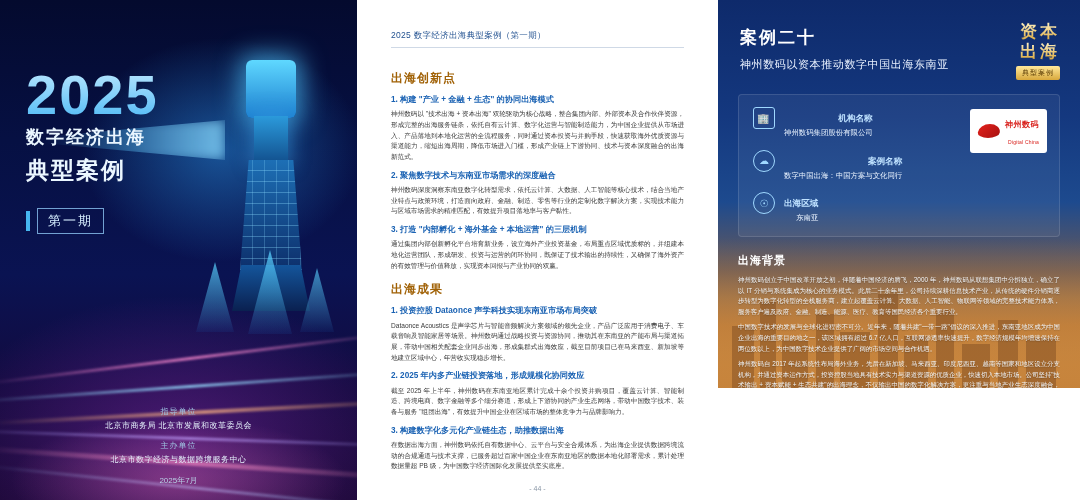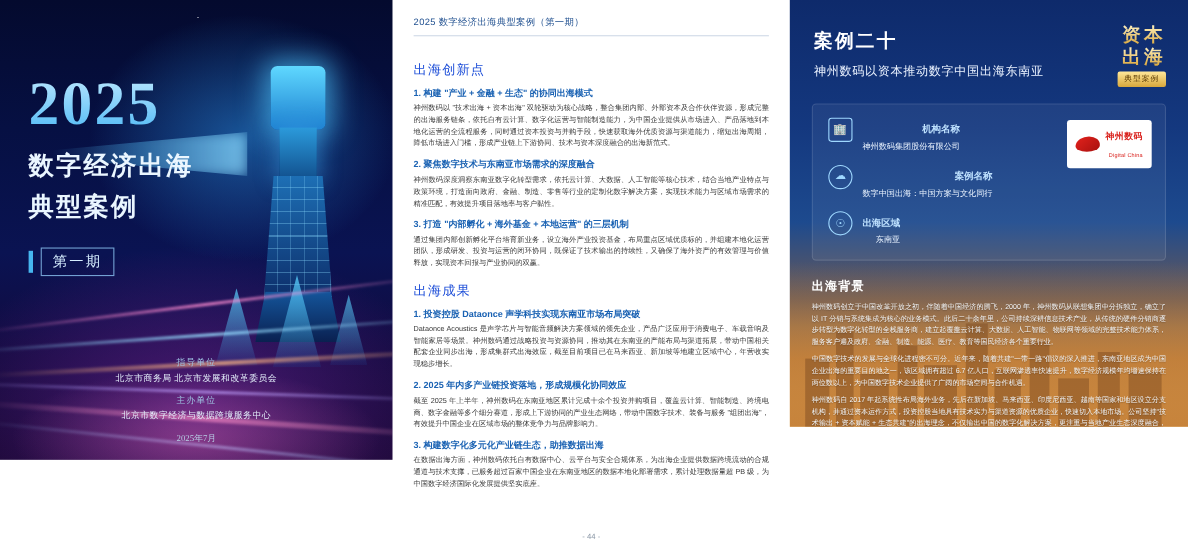--- a/index.html
+++ b/index.html
@@ -7,27 +7,26 @@
     width:1080px;height:500px;overflow:hidden;
     font-family:"Liberation Sans","DejaVu Sans",sans-serif;
     background:#ffffff;
   }
   .page{
     position:relative;width:1080px;height:500px;display:flex;
   }
 
   
   .cover{
-    position:relative;width:357px;height:418px;flex:0 0 357px;
+    position:relative;width:357px;height:500px;flex:0 0 357px;
     background:
       radial-gradient(ellipse 200px 160px at 62% 30%, rgba(40,140,220,0.55) 0%, rgba(10,30,90,0.0) 70%),
       radial-gradient(ellipse 320px 200px at 50% 88%, rgba(120,40,160,0.55) 0%, rgba(10,20,70,0) 72%),
       linear-gradient(180deg,#040a2e 0%, #061043 28%, #0a1352 55%, #130a3f 78%, #1a0836 100%);
     overflow:hidden;
-    font-family:Liberation Serif, serif;
   }
   .cover .stars{
     position:absolute;inset:0;
     background-image:
       radial-gradient(1px 1px at 20px 40px, rgba(255,255,255,.8) 50%, transparent 51%),
       radial-gradient(1px 1px at 120px 90px, rgba(255,255,255,.6) 50%, transparent 51%),
       radial-gradient(1px 1px at 260px 30px, rgba(255,255,255,.5) 50%, transparent 51%),
       radial-gradient(1px 1px at 300px 150px, rgba(255,255,255,.5) 50%, transparent 51%),
       radial-gradient(1px 1px at 60px 200px, rgba(255,255,255,.35) 50%, transparent 51%),
       radial-gradient(1px 1px at 330px 230px, rgba(255,255,255,.4) 50%, transparent 51%),
@@ -92,53 +91,53 @@
     background:radial-gradient(ellipse 240px 90px at 50% 60%, rgba(255,120,200,.35), rgba(255,120,200,0) 70%);
   }
 
   .cover-text{position:absolute;left:26px;top:66px;z-index:5;}
   .cover-year{
     font-size:56px;font-weight:bold;letter-spacing:2px;
     background:linear-gradient(180deg,#bfe9ff,#49b7f5);
     -webkit-background-clip:text;background-clip:text;color:transparent;
     line-height:1.05;
   }
-  .cover-title1{font-size:23px;color:#eaf6ff;font-weight:bold;letter-spacing:2px;margin-top:10px;}
+  .cover-title1{font-size:18px;color:#eaf6ff;font-weight:bold;letter-spacing:2px;margin-top:0;}
   .cover-title2{font-size:23px;color:#eaf6ff;font-weight:bold;letter-spacing:2px;margin-top:6px;}
   .issue{
     margin-top:22px;display:inline-flex;align-items:center;gap:7px;
   }
   .issue .bar{width:4px;height:20px;background:#46b6f0;display:inline-block;}
   .issue .box{
     border:1px solid rgba(150,210,255,.75);color:#d6eeff;font-size:13px;
     padding:3px 10px;letter-spacing:2px;
   }
   .cover-footer{
     position:absolute;left:0;right:0;bottom:14px;text-align:center;z-index:5;
     color:#cfe3f5;
   }
   .cf-label{font-size:8px;letter-spacing:1px;color:#9fc3e2;margin-bottom:3px;}
   .cf-orgs{font-size:8px;letter-spacing:.5px;color:#e3eefa;margin-bottom:9px;}
   .cf-date{font-size:8px;color:#b7cfe6;margin-top:10px;}
 
   
   .mid{
     position:relative;width:361px;flex:0 0 361px;height:500px;background:#ffffff;
-    padding:1px;box-sizing:border-box;
+    padding:16px;box-sizing:border-box;
   }
   .mid-head{
     padding:14px 18px 4px 18px;
   }
   .mid-head .rt{
     font-size:8.5px;color:#1f4f8f;letter-spacing:.3px;
   }
   .mid-head .rule{height:1px;background:#cfd9e6;margin-top:5px;}
   .mid-body{padding:8px 18px 0 18px;}
   .sec-title{
-    color:#1d4ed8;font-size:12px;font-weight:normal;letter-spacing:1px;margin:10px 0 6px 0;
+    color:#a16207;font-size:12px;font-weight:bold;letter-spacing:1px;margin:10px 0 6px 0;
   }
   .sub-title{
     color:#1a62b3;font-size:8.2px;font-weight:bold;margin:7px 0 3px 0;line-height:1.5;
   }
   .para{
     color:#3a3a3a;font-size:6.6px;line-height:1.62;text-align:justify;margin:0 0 5px 0;
   }
   .mid-foot{
     position:absolute;left:0;right:0;bottom:8px;text-align:center;color:#8a97a6;font-size:7px;
   }

